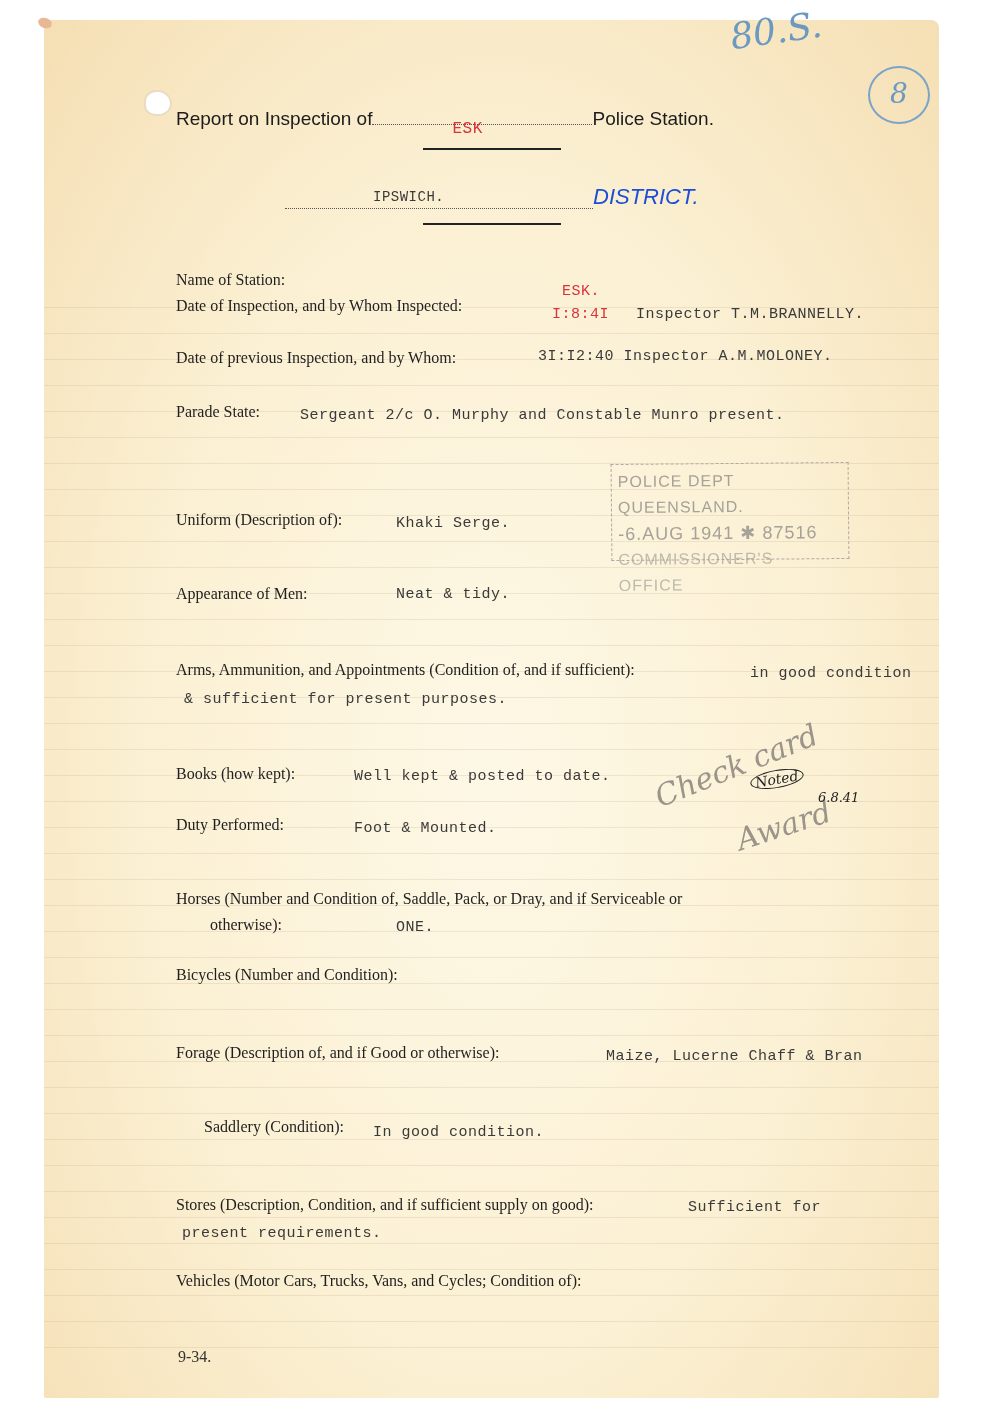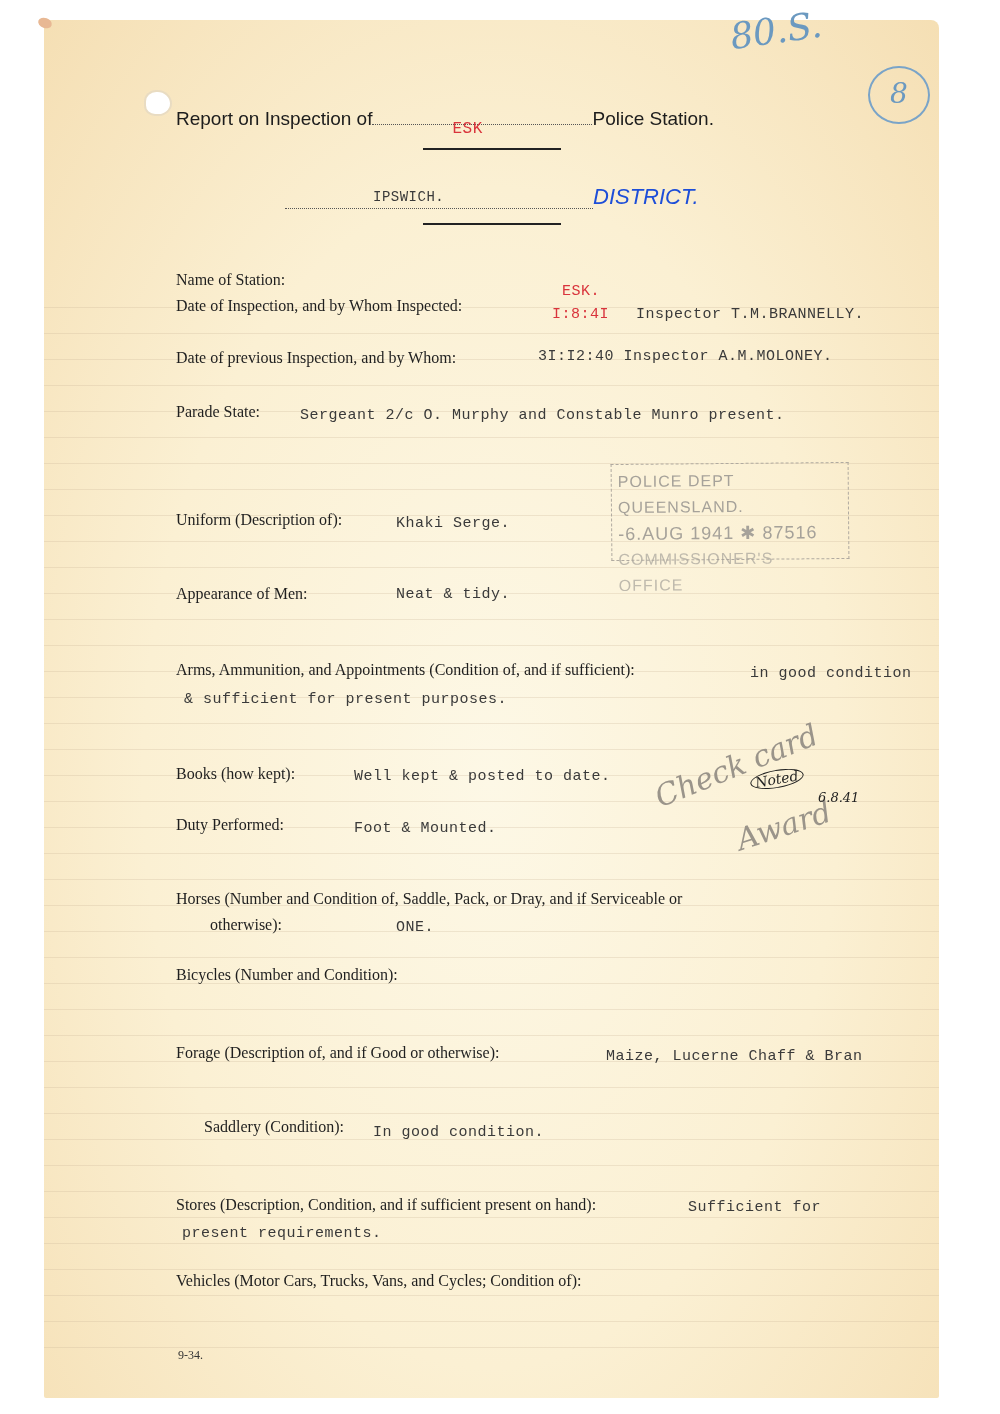--- a/index.html
+++ b/index.html
@@ -32,21 +32,21 @@
   .stamp {
     position:absolute; left:611px; top:463px; width:238px; height:97px;
     border:1px dashed #b0aaa0; color:#a6a29a; font-family:"Liberation Sans", sans-serif;
     font-size:16px; letter-spacing:1px; line-height:26px; padding:4px 6px; box-sizing:border-box;
     transform:rotate(-0.5deg);
   }
   .pencil { font-family:"DejaVu Serif", serif; font-style:italic; color:#9a948a; font-size:30px; }
   .blue { color:#6b99c0; font-family:"DejaVu Serif", serif; font-style:italic; }
   .circle8 { position:absolute; left:868px; top:66px; width:62px; height:58px; border:2px solid #7aa4c8; border-radius:50%; box-sizing:border-box; text-align:center; line-height:52px; font-size:28px; }
   .ink { color:#222; font-family:"DejaVu Serif", serif; font-style:italic; }
-  .footer { font-family:"Liberation Serif", serif; font-size:12px; color:#333; }
+  .footer { font-family:"Liberation Serif", serif; font-size:16px; color:#333; }
 </style>
 </head>
 <body>
 
 <div class="paper"></div>
 <div class="tab"></div>
 <div class="hole"></div>
 
 <div class="abs blue" style="left:730px; top:10px; font-size:36px; transform:rotate(-8deg);">80.S.</div>
 <div class="circle8 blue">8</div>
@@ -106,19 +106,19 @@
 <div class="abs mono val" style="left:396px; top:919px;">ONE.</div>
 
 <div class="abs label" style="left:176px; top:966px;">Bicycles (Number and Condition):</div>
 
 <div class="abs label" style="left:176px; top:1044px;">Forage (Description of, and if Good or otherwise):</div>
 <div class="abs mono val" style="left:606px; top:1048px;">Maize, Lucerne Chaff &amp; Bran</div>
 
 <div class="abs label" style="left:184px; top:1118px;margin-left:20px;">Saddlery (Condition):</div>
 <div class="abs mono val" style="left:373px; top:1124px;">In good condition.</div>
 
-<div class="abs label" style="left:176px; top:1196px;">Stores (Description, Condition, and if sufficient present on hand):</div>
+<div class="abs label" style="left:176px; top:1196px;">Stores (Description, Condition, and if sufficient supply on good):</div>
 <div class="abs mono val" style="left:688px; top:1199px;">Sufficient  for</div>
 <div class="abs mono val" style="left:182px; top:1225px;">present requirements.</div>
 
 <div class="abs label" style="left:176px; top:1272px;">Vehicles (Motor Cars, Trucks, Vans, and Cycles; Condition of):</div>
 
 <div class="abs footer" style="left:178px; top:1348px;">9-34.</div>
 
 </body></html>

